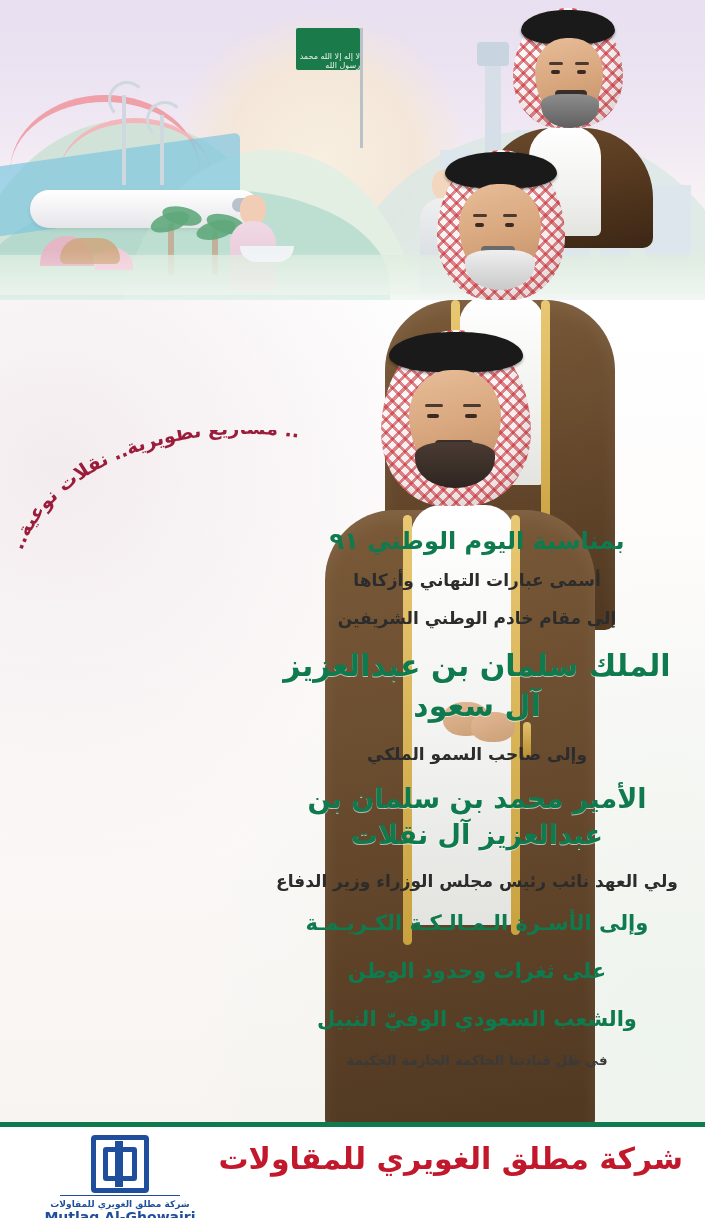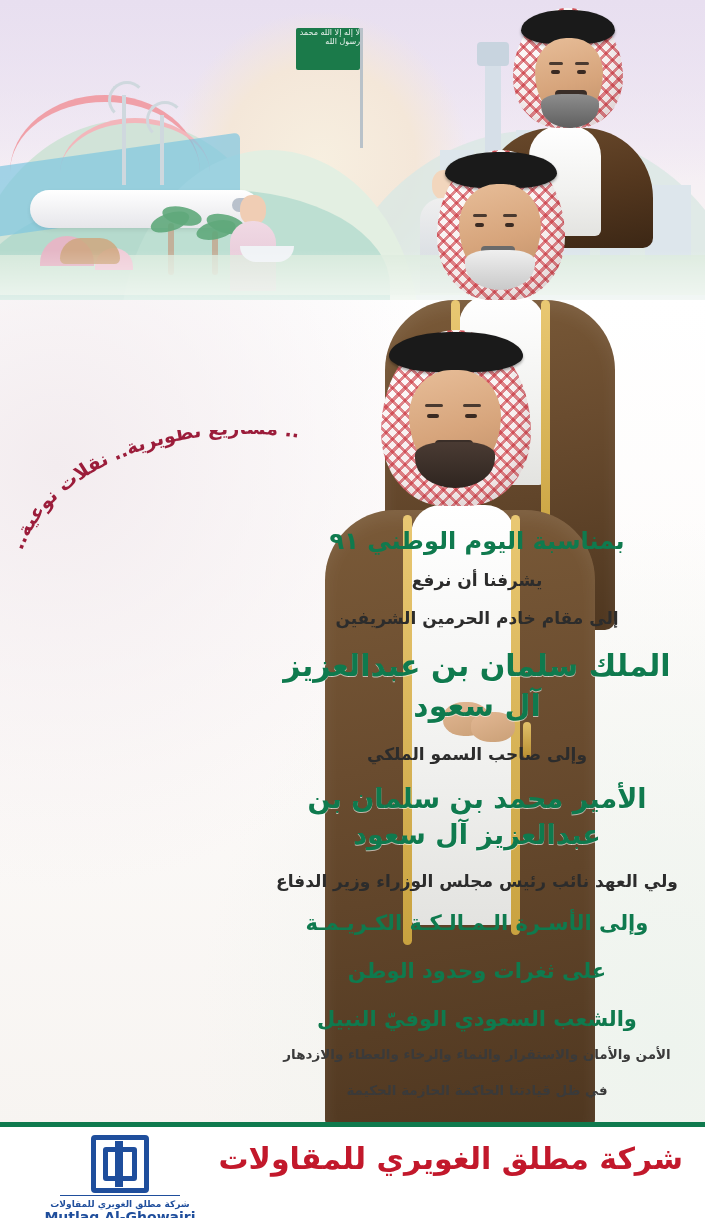--- a/index.html
+++ b/index.html
@@ -77,21 +77,21 @@
   .tb-turbine{position:absolute;width:4px;background:#cfd8de;}
   .t1{left:122px;top:95px;height:90px;}
   .t2{left:160px;top:115px;height:70px;}
   .tb-turbine:after{
     content:"";position:absolute;left:-14px;top:-14px;width:32px;height:32px;border-radius:50%;
     border:3px solid #cfd8de;border-right-color:transparent;border-bottom-color:transparent;
   }
   .tb-flagpole{position:absolute;left:360px;top:28px;width:3px;height:120px;background:#b9c2c9;}
   .tb-flag{
     position:absolute;left:296px;top:28px;width:64px;height:42px;background:#1b7a4a;border-radius:2px;
-    display:flex;align-items:flex-start;justify-content:center;color:#fff;font-size:9px;
+    display:flex;align-items:flex-end;justify-content:center;color:#fff;font-size:9px;
   }
   .tb-flag .shahada{font-size:8px;opacity:.9;letter-spacing:.5px;}
   .tb-palm{position:absolute;}
   .palm-trunk{position:absolute;width:6px;height:52px;background:#c2b09a;border-radius:3px;}
   .palm-leaf{position:absolute;width:40px;height:18px;border-radius:50%;background:#5fa87b;opacity:.9;}
   .tb-person{position:absolute;}
   .p-head{position:absolute;width:26px;height:30px;border-radius:45%;background:#f0cdb4;}
   .p-body{position:absolute;width:46px;height:70px;border-radius:22px 22px 0 0;}
   .tb-camel{
     position:absolute;left:60px;top:238px;width:60px;height:26px;background:#cfa77f;border-radius:30px 30px 8px 8px;opacity:.85;
@@ -404,30 +404,29 @@
         <path id="arcpath" d="M 20,128 A 230,150 0 0 1 300,8" fill="none"></path>
       </defs>
       <text text-anchor="middle">
         <textPath href="#arcpath" startOffset="50%" id="arc-slogan-text">رؤى مستقبلية .. مشاريع تطويرية.. نقلات نوعية.. اصلاحات جذرية</textPath>
       </text>
     </svg>
   </div>
 
   <div class="main-text">
     <div class="line headline">بمناسبة اليوم الوطني ٩١</div>
-    <div class="line sub">يشرفنا أن نرفع</div>
-    <div class="line sub">إلى مقام خادم الحرمين الشريفين</div>
+    <div class="line sub">أسمى عبارات التهاني وأزكاها</div>
+    <div class="line sub">إلى مقام خادم الوطني الشريفين</div>
     <div class="line calligraphy">الملك سلمان بن عبدالعزيز آل سعود</div>
     <div class="line sub">وإلى صاحب السمو الملكي</div>
-    <div class="line calligraphy k2">الأمير محمد بن سلمان بن عبدالعزيز آل سعود</div>
+    <div class="line calligraphy k2">الأمير محمد بن سلمان بن عبدالعزيز آل نقلات</div>
     <div class="line sub">ولي العهد نائب رئيس مجلس الوزراء وزير الدفاع</div>
     <div class="line green-line">وإلى الأسـرة الـمـالـكـة الكـريـمـة</div>
     <div class="line green-line">على ثغرات وحدود الوطن</div>
     <div class="line green-line">والشعب السعودي الوفيّ النبيل</div>
-    <div class="prayer" style="margin-top:0">الأمن والأمان والاستقرار والنماء والرخاء والعطاء والازدهار</div>
     <div class="prayer" style="margin-top:12px">في ظل قيادتنا الحاكمة الحازمة الحكيمة</div>
   </div>
 
   <div class="footer-rule"></div>
   <div class="footer">
     <div class="footer-name">شركة مطلق الغويري للمقاولات</div>
     <div class="brand">
       <div class="brand-mark">
         <div class="outer"></div>
         <div class="inner"></div>

